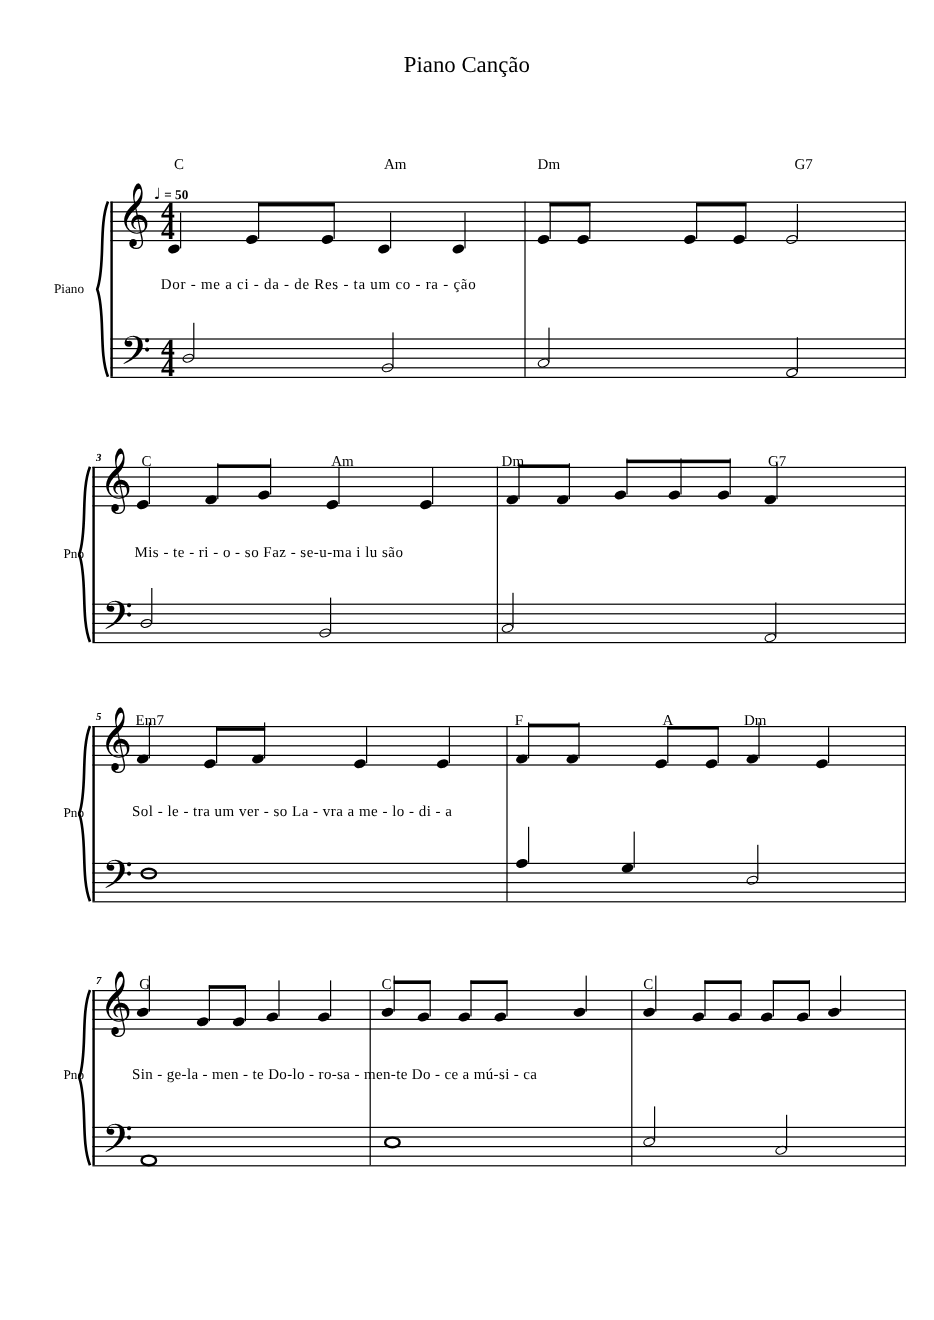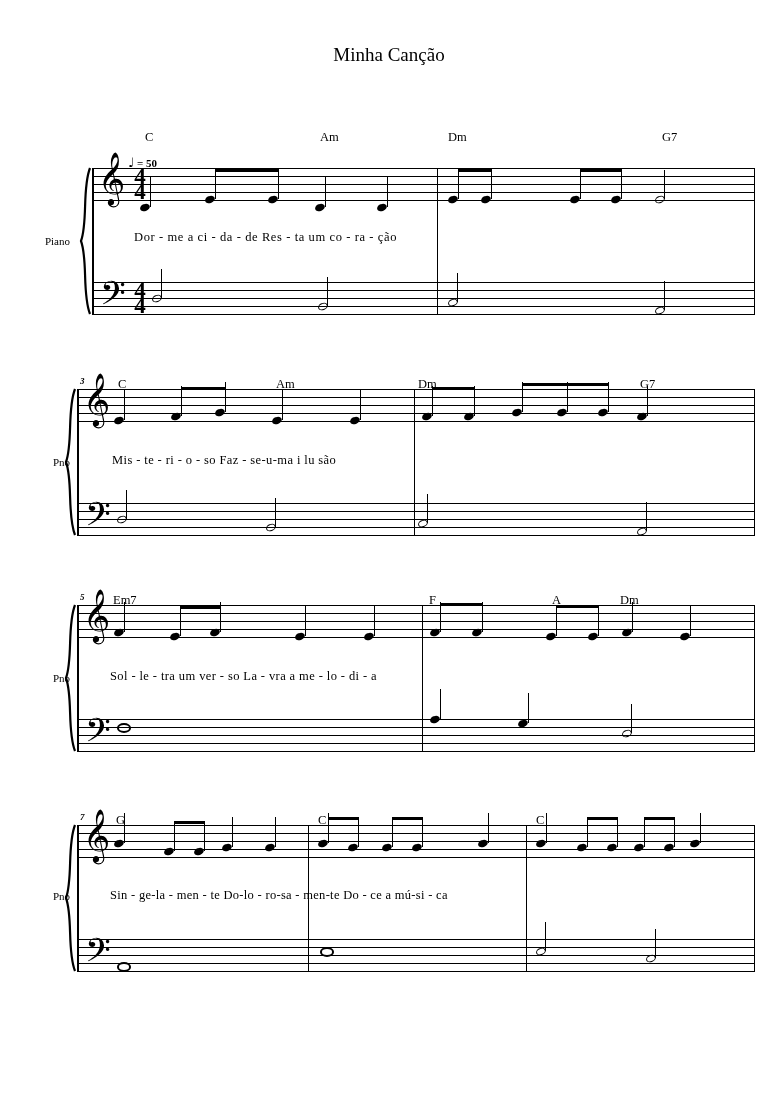--- a/index.html
+++ b/index.html
@@ -154,21 +154,21 @@
     position: absolute;
     height: 3.4px;
     background: #000;
   }
 </style>
 </head>
 <body>
 
 <div class="page">
 
-  <div class="title">Minha Canção</div>
+  <div class="title">Piano Canção</div>
 
   <div class="system" style="top:0;">
 
     <div class="sys-label" style="left:20px; top:235px; width:50px;">Piano</div>
 
     <svg class="brace" style="left:78px; top:166px;" width="14" height="150" viewBox="0 0 14 150">
       <path d="M12 2 C 4 22, 10 56, 3 75 C 10 94, 4 128, 12 148" stroke="#000" stroke-width="2.2" fill="none"></path>
     </svg>
 
     <div class="barline" style="left:92px; top:168px; height:146px; width:1.6px;"></div>

